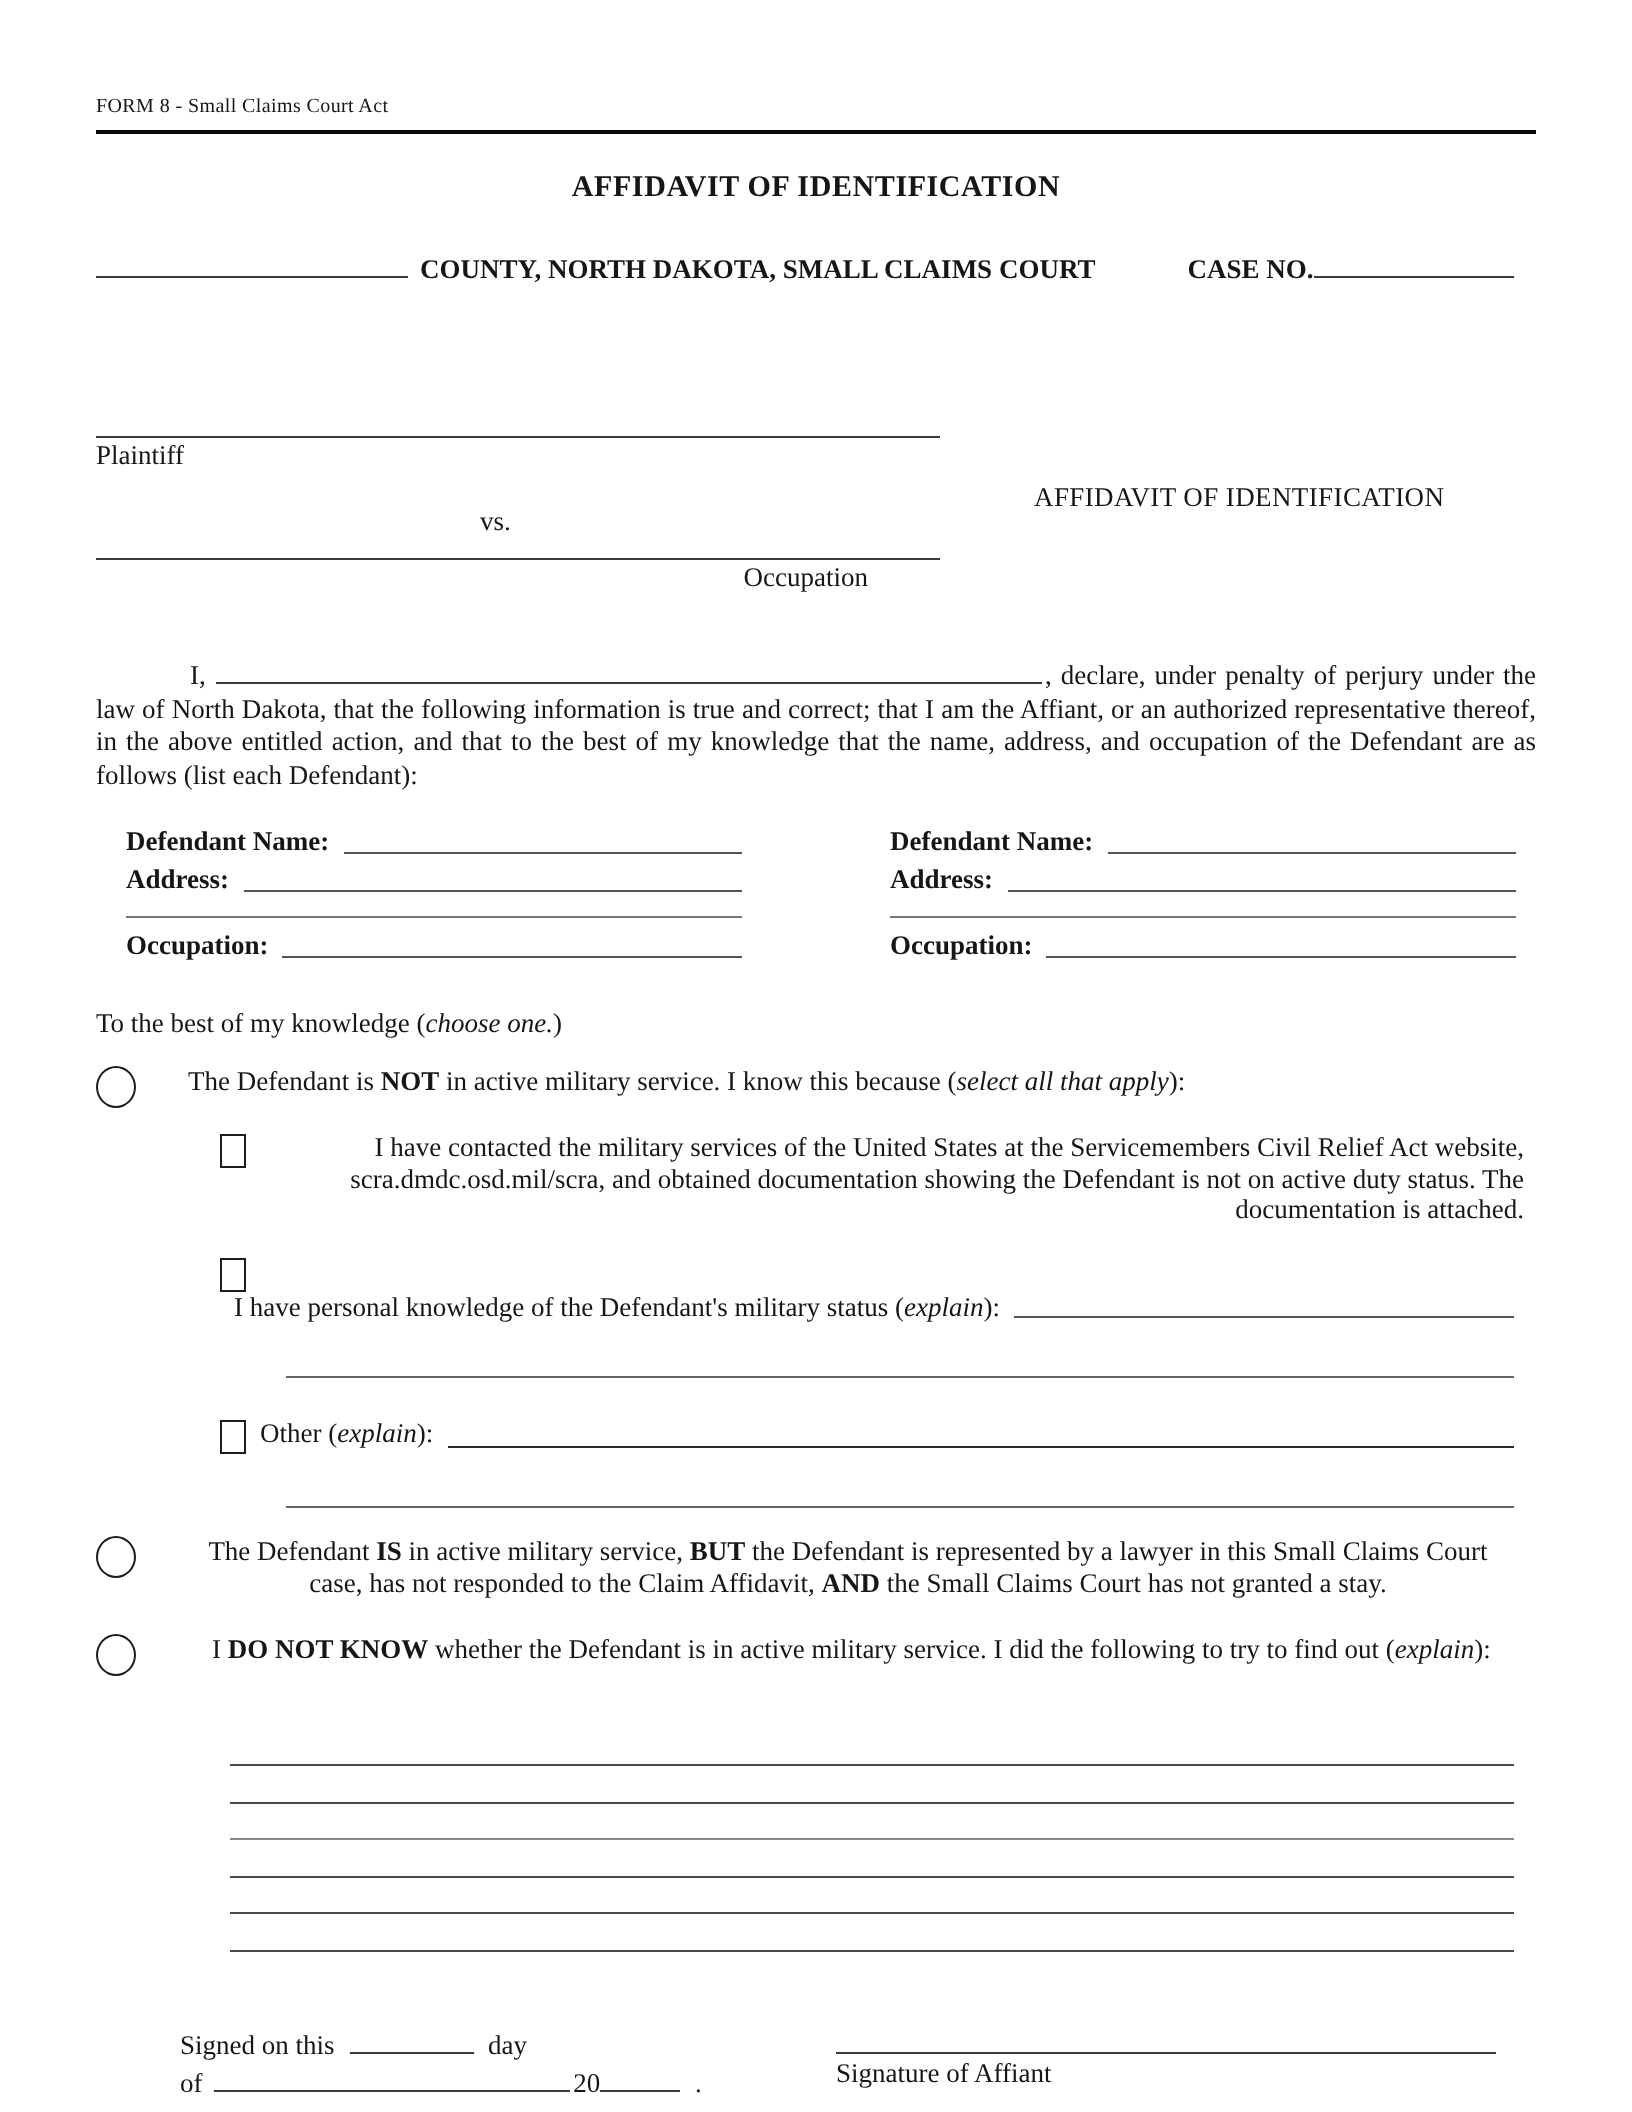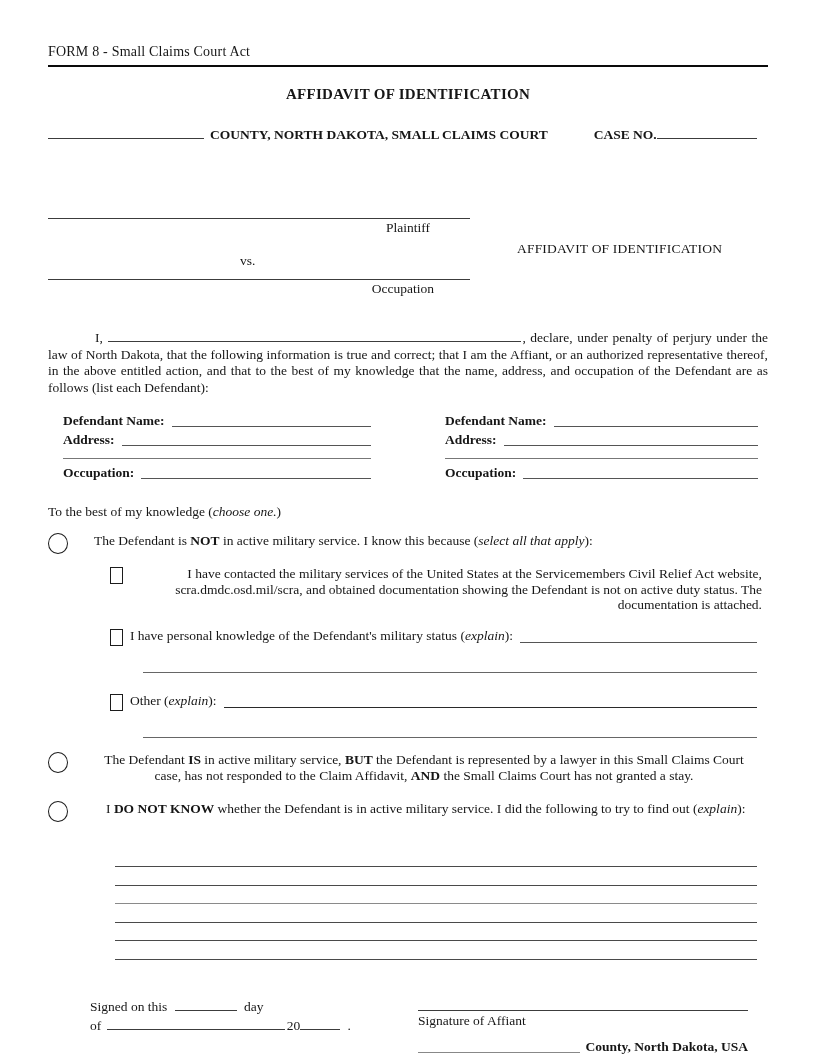--- a/index.html
+++ b/index.html
@@ -8,32 +8,32 @@
     width:816px;height:1056px;
     margin:0 auto;
     background:#ffffff;
     font-family:"Liberation Serif","DejaVu Serif",serif;
     color:#161616;
     font-size:13.5px;
     box-sizing:border-box;
     padding:44px 48px 0 48px;
     overflow:hidden;
   }
-  .form-label{font-size:14px;letter-spacing:.2px;}
+  .form-label{font-size:10px;letter-spacing:.2px;}
   .top-rule{border-bottom:2.5px solid #0a0a0a;padding-bottom:5px;}
   .doc-title{margin-top:19px;text-align:center;font-weight:bold;font-size:15px;letter-spacing:.3px;}
   .court-row{margin-top:22px;white-space:nowrap;font-weight:bold;font-size:13.5px;}
   .u{display:inline-block;border-bottom:1px solid #3c3c3c;height:13px;}
   .u-county{width:156px;margin-right:6px;}
   .case-label{margin-left:46px;}
   .u-case{width:100px;}
   .caption{position:relative;margin-top:61px;}
   .cap-left{width:422px;}
   .cap-line{height:14px;border-bottom:1px solid #3c3c3c;}
-  .cap-plaintiff{text-align:right;padding-right:40px;line-height:16px;margin-top:1px;}
+  .cap-plaintiff{padding-right:40px;line-height:16px;margin-top:1px;}
   .cap-vs{margin-left:192px;margin-top:17px;line-height:15px;}
   .cap-line2{height:11px;border-bottom:1px solid #3c3c3c;}
   .cap-defendant{text-align:right;padding-right:36px;line-height:16px;margin-top:1px;}
   .side-title{position:absolute;left:469px;top:37px;font-size:13.5px;letter-spacing:.2px;}
   .declaration{margin-top:31px;text-align:justify;line-height:16.5px;text-indent:47px;}
   .u-affiant{width:413px;margin:0 1px;}
   .def-fields{display:flex;margin-top:15px;margin-left:15px;}
   .def-col{width:308px;font-weight:bold;}
   .def-col.right{margin-left:74px;width:313px;}
   .frow{display:flex;line-height:19px;}
@@ -135,21 +135,21 @@
   <div class="opt">
     <span class="radio"></span>
     <span class="opt-text"><span>The Defendant is </span><span style="font-weight: bold;">NOT</span><span> in active military service. I know this because (</span><span style="font-style: italic;">select all that apply</span><span>):</span></span>
   </div>
 
   <div class="chk-row">
     <span class="checkbox"></span>
     <span class="chk-text" style="width:632px;">I have contacted the military services of the United States at the Servicemembers Civil Relief Act website, scra.dmdc.osd.mil/scra, and obtained documentation showing the Defendant is not on active duty status.  The documentation is attached.</span>
   </div>
 
-  <div class="chk-row" style="margin-top:15px;margin-right:11px;">
+  <div class="chk-row" style="margin-top:15px;margin-right:11px;flex-direction:column;">
     <span class="checkbox"></span>
     <span class="chk-flexline">
       <span class="lab"><span>I have personal knowledge of the Defendant's military status (</span><span style="font-style: italic;">explain</span><span>):</span></span>
       <span class="fill"></span>
     </span>
   </div>
   <div class="chk-cont" style="margin-top:13px;"></div>
 
   <div class="chk-row" style="margin-top:20px;margin-right:11px;">
     <span class="checkbox"></span>

